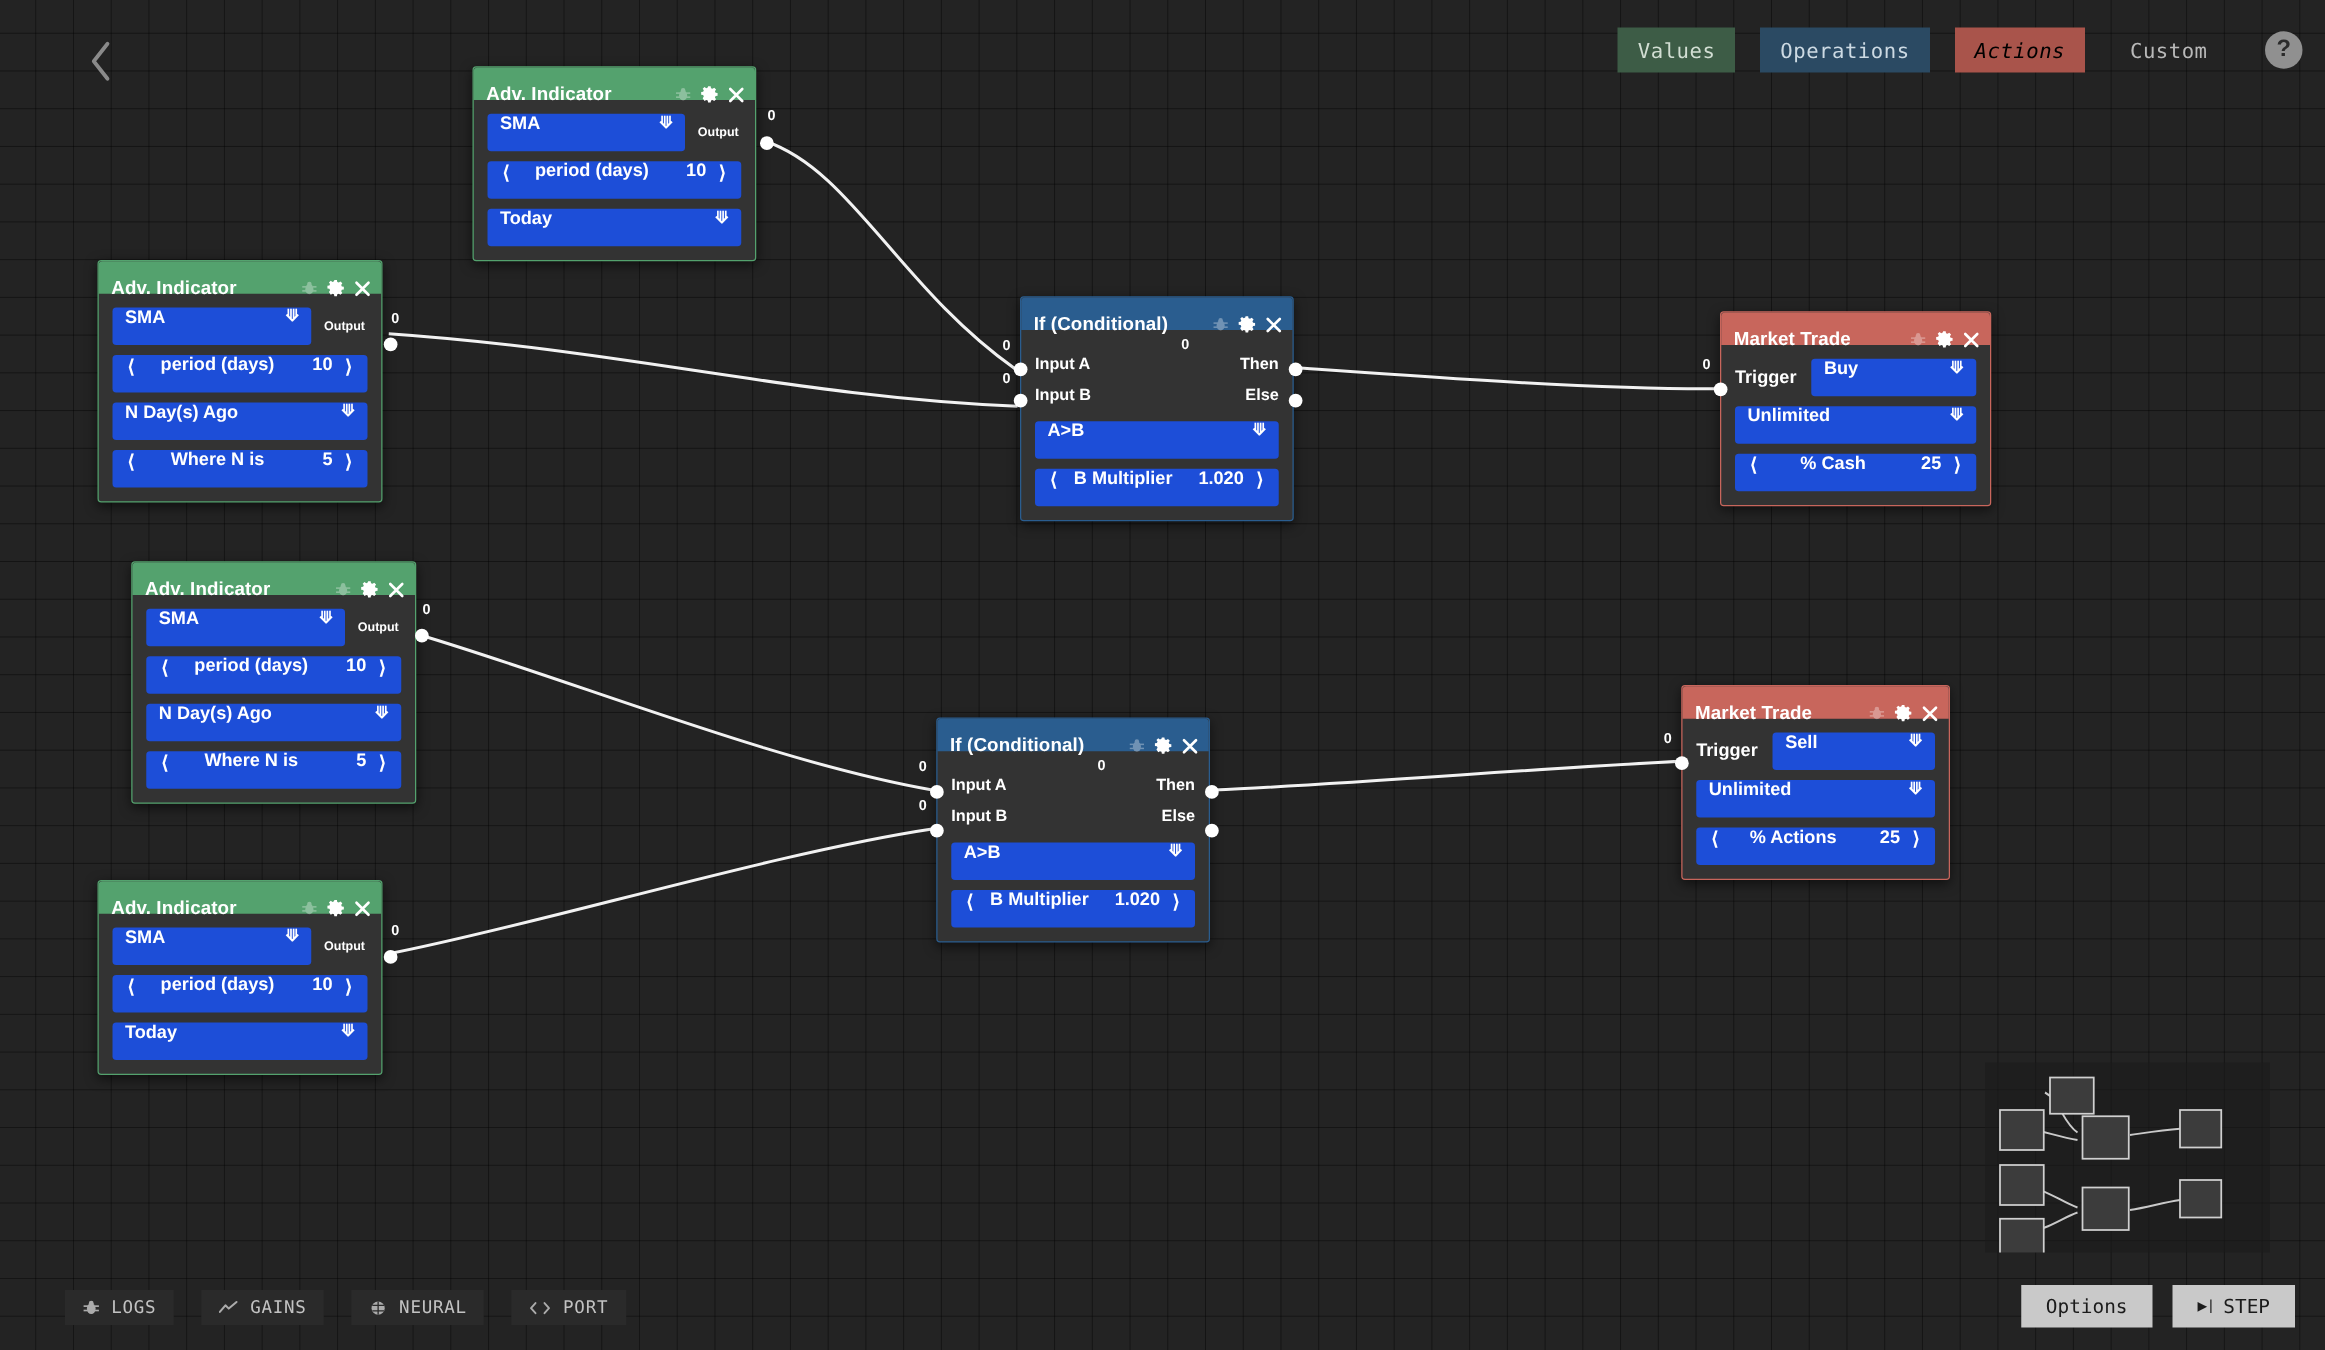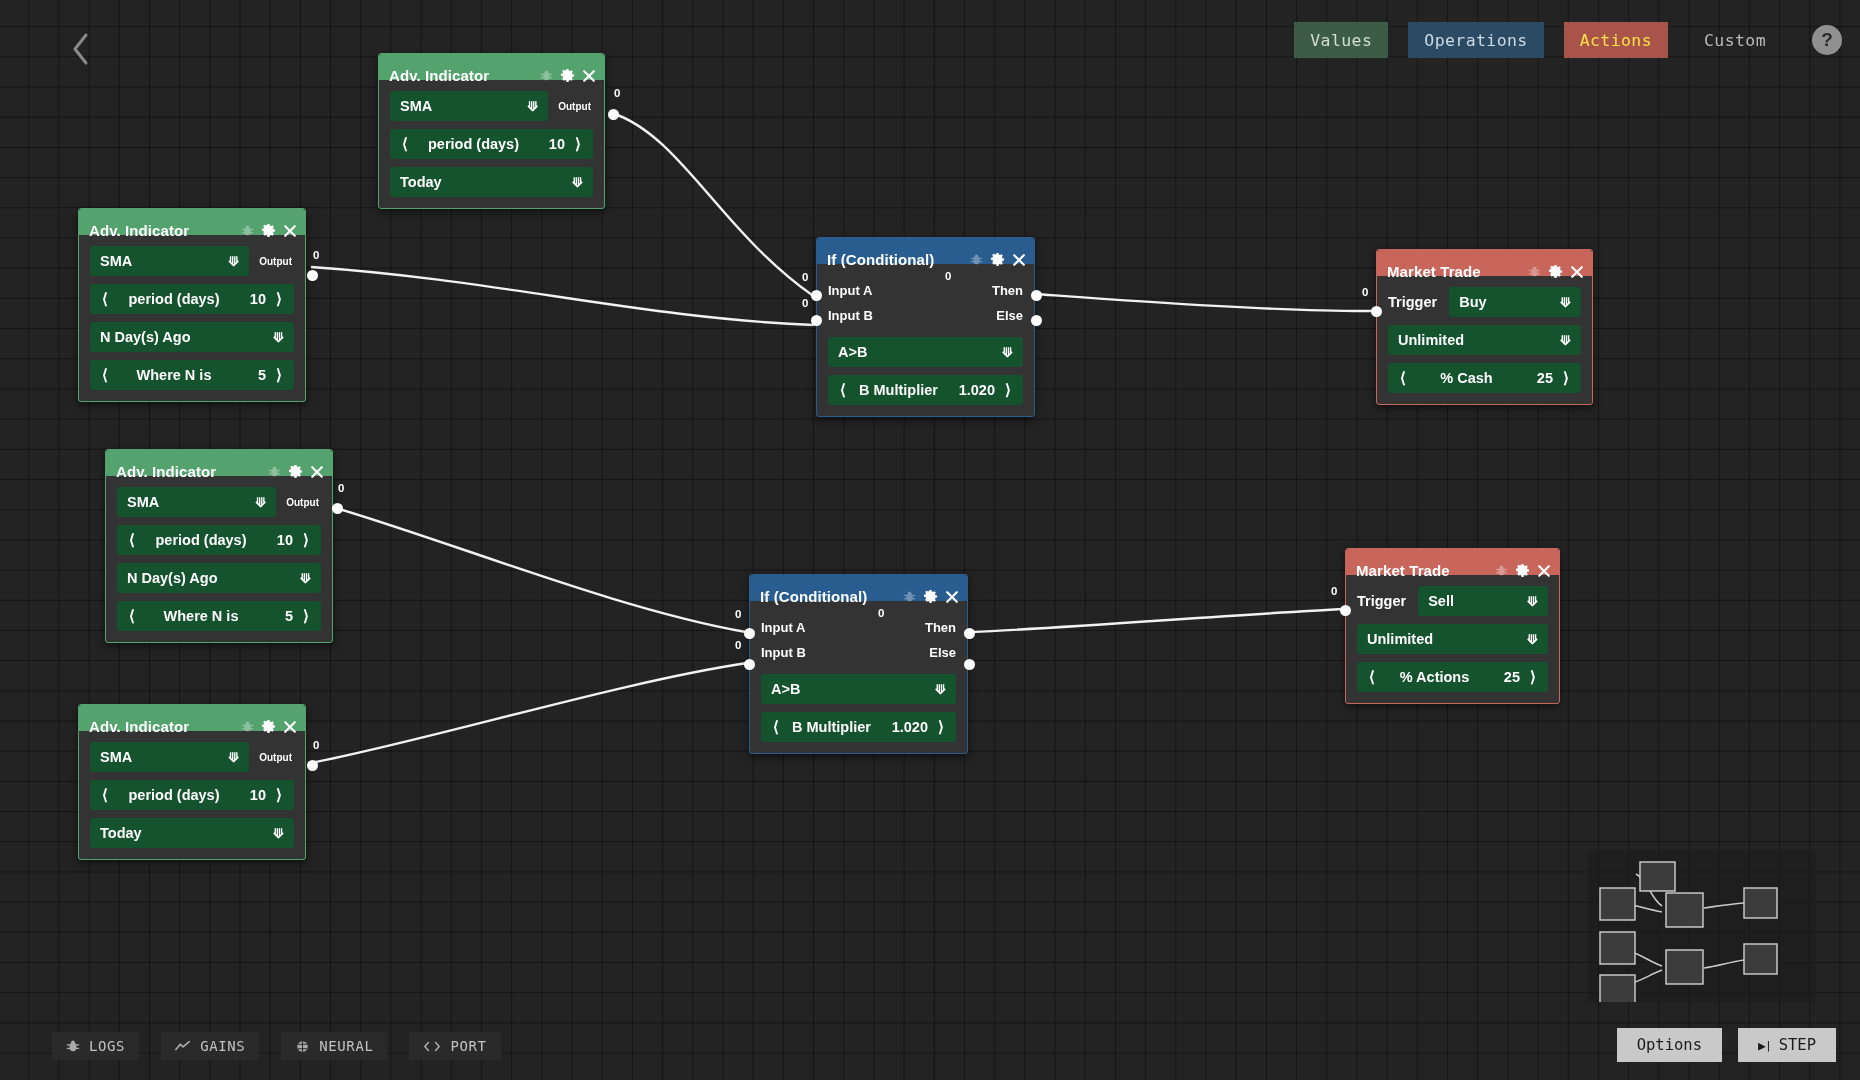--- a/index.html
+++ b/index.html
@@ -40,21 +40,21 @@
     font-family: "DejaVu Sans Mono", monospace;
   }
   .tb-btn {
     height: 36px; padding: 0 16px;
     display: flex; align-items: center; justify-content: center;
     font-size: 16.5px; color: #cfcfcf; letter-spacing: .4px;
     cursor: pointer; margin-right: 4px;
   }
   .tb-values     { background: #3d5c46; color: #d2ded3; }
   .tb-operations { background: #2b4a63; color: #cddae3; }
-  .tb-actions    { background: #a9544b; color: #fde047; }
+  .tb-actions    { background: #a9544b; color: #000000; font-style: italic; }
   .tb-custom     { background: transparent; color: #b9b9b9; }
   .help-btn {
     width: 30px; height: 30px; border-radius: 50%;
     background: #909090; color: #2b2b2b;
     display: flex; align-items: center; justify-content: center;
     font-size: 19px; font-weight: bold; margin-left: 10px;
     font-family: "Liberation Sans", sans-serif; cursor: pointer;
   }
 
   
@@ -84,24 +84,24 @@
   .h-blue  { background: #2a5d8f; }
   .h-red   { background: #c8665c; }
   .n-green { border: 1px solid #54a26e; }
   .n-blue  { border: 1px solid #2a5d8f; }
   .n-red   { border: 1px solid #c8665c; }
 
   .node-body { padding: 11px 11px 0 11px; }
 
   
   .row {
-    background: #14532d;
+    background: #1d4ed8;
     border-radius: 3px;
     height: 30px;
-    display: flex; align-items: center;
+    display: flex; 
     margin-bottom: 8px;
     padding: 0 10px;
     color: #ffffff; font-size: 14.5px; font-weight: bold;
     cursor: pointer;
   }
   .row:last-child { margin-bottom: 0; }
   .row.dropdown { justify-content: space-between; }
   .row .chev-d { color: #ffffff; font-size: 13px; line-height: 1; }
   .row.stepper { padding: 0 8px; }
   .stepper .arr {

